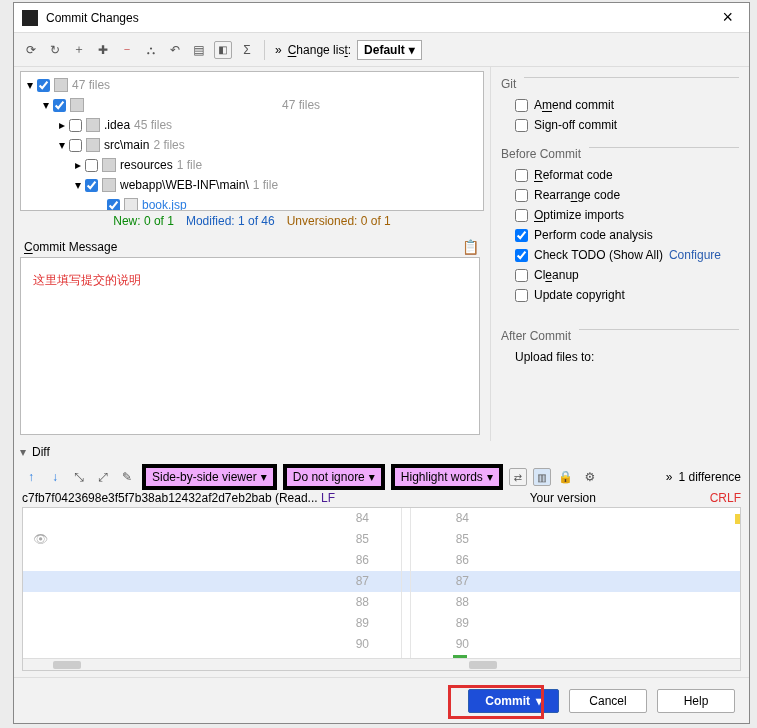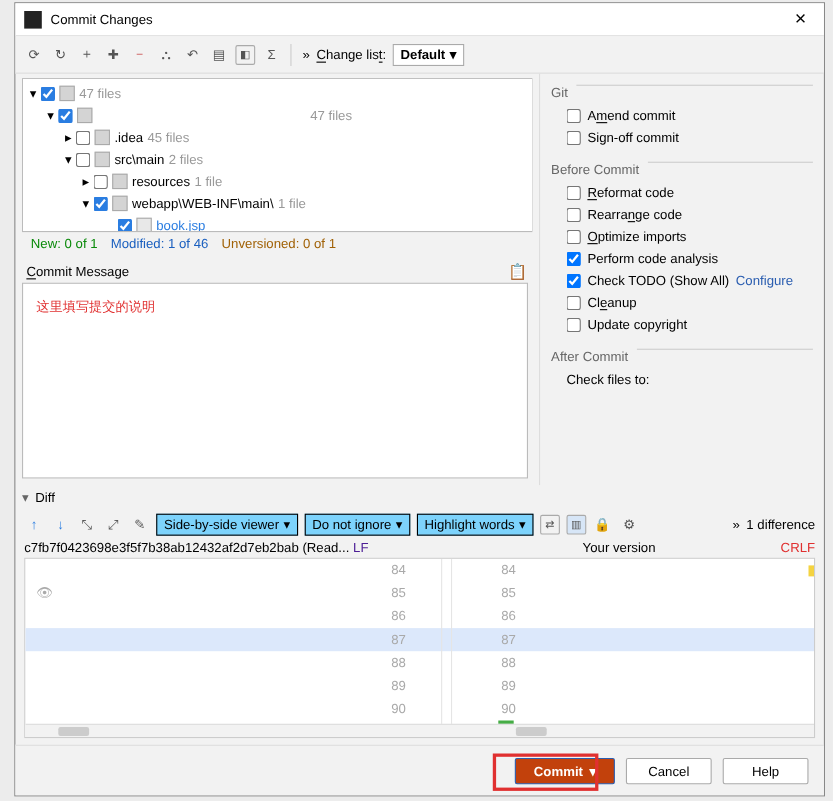--- a/index.html
+++ b/index.html
@@ -17,54 +17,54 @@
 .left { flex:1; border-right:1px solid #ddd; display:flex; flex-direction:column; padding:4px 6px 0 6px; }
 .right { width:258px; padding:6px 10px; overflow:hidden;}
 .tree { border:1px solid #bbb; background:#fff; height:140px; overflow:auto; font-size:12px; padding:3px 2px;}
 .tree-row { display:flex; align-items:center; gap:4px; height:20px; white-space:nowrap;}
 .ind { display:inline-block;}
 .chk { width:13px; height:13px; accent-color:#2a7de1;}
 .fico { width:14px; height:14px; display:inline-block; background:#d4d4d4; border:1px solid #aaa;}
 .fico.f { background:#e8e8e8; }
 .gray { color:#999;}
 .blue { color:#2a7de1;}
-.summary { display:flex; gap:12px; padding:3px 8px; justify-content:flex-start;}
+.summary { display:flex; gap:12px; padding:3px 8px; justify-content:center;}
 .green{color:#0a8a0a;} .blue2{color:#1a5fbf;} .brown{color:#a16207;}
 .cm-lbl { margin-top:6px; display:flex; align-items:center; padding:2px 4px;}
 .cm-lbl .hist{ margin-left:auto; color:#888; font-size:14px;}
 .cm-box { flex:1; border:1px solid #bbb; background:#fff; margin:0 4px 6px 0; padding:12px; color:#e03030; font-size:16px;}
 .right .grp-title { color:#666; padding:4px 0; display:flex; align-items:flex-start;}
 .right .grp-title .line{flex:1; height:1px; background:#ccc; margin-left:8px;}
 .right .row{ display:flex; align-items:center; gap:6px; padding:3px 0 3px 14px;}
 .right .row input[type=text]{ flex:1; border:1px solid #aaa; height:22px; padding:0 4px;}
 .right .link{ color:#2a5db0; cursor:pointer;}
 .diff-bar{ display:flex; align-items:center; padding:4px 6px; gap:6px;}
 .diff-bar .tri{ color:#666;}
 .diff-tb{ height:28px; display:flex; align-items:center; gap:6px; padding:0 8px;}   
-.diff-sel{ border:1px solid #000000; background:#7dd3fc; padding:2px 6px; display:inline-flex; align-items:center; gap:4px;}
+.diff-sel{ border:4px solid #000000; background:#f0abfc; padding:2px 6px; display:inline-flex; align-items:center; gap:4px;}
 .diff-tb .spacer{flex:1;}
 .diff-count{white-space:nowrap;}
 .diff-cols{ display:flex; padding:0 8px; align-items:center; font-size:12px;}
 .diff-cols .c1{flex:1; overflow:hidden; text-overflow:ellipsis; white-space:nowrap;}
 .diff-cols .c2{width:180px;}
 .lf{ color:#4c1d95;} .crlf{color:#e03030; margin-left:auto;}
 .diff-body{ background:#fff; border:1px solid #ccc; margin:2px 8px 0 8px; height:164px; position:relative; overflow:hidden;}
 .linecol{ position:absolute; top:0; height:100%; width:56px; text-align:right; color:#a9a9a9; font-family:Consolas,monospace; font-size:14px;}
 .linecol.l{ left:300px;}
 .linecol.r{ left:400px;}
 .linecol div{height:21px; padding-right:10px; line-height:21px;}
 .sel-line{ position:absolute; left:0; right:0; top:63px; height:21px; background:#dce8fb;}
 .gutter{ position:absolute; left:378px; top:0; bottom:0; width:10px; border-left:1px solid #e5e5e5; border-right:1px solid #e5e5e5;}
 .miniscroll{ position:absolute; right:-5px; top:6px; width:10px; height:10px; background:#f4d341;}
 .greenblk{ position:absolute; left:430px; top:147px; width:14px; height:14px; background:#45ad45;}
 .hscroll{ position:absolute; bottom:0; left:0; right:0; height:12px; background:#f2f2f2; border-top:1px solid #ddd;}
 .hscroll .thumb{position:absolute; top:2px; height:8px; width:28px; background:#ccc; border-radius:2px;}
 .footer{ position:absolute; left:0; right:0; bottom:0; height:46px; display:flex; align-items:center; justify-content:flex-end; gap:10px; padding:0 14px; background:#f2f2f2; border-top:1px solid #ddd;}
 .btn{ border:1px solid #aaa; background:#fff; padding:4px 16px; border-radius:2px; min-width:78px; text-align:center; cursor:pointer;}
-.btn.primary{ background:#c2410c; border-color:#2a5db0; color:#fff; font-weight:bold; display:inline-flex; align-items:center; gap:6px;}
+.btn.primary{ background:#1d4ed8; border-color:#2a5db0; color:#fff; font-weight:bold; display:inline-flex; align-items:center; gap:6px;}
 .highlight-frame{ position:absolute; border:3px solid #e03030; pointer-events:none;}
 .sqico{border:1px solid #aaa; border-radius:2px; padding:1px 2px; font-size:10px;}
 .eye{position:absolute; left:10px; top:24px; color:#aaa;}
 .u{text-decoration:underline; text-underline-offset:2px;}
 </style>
 </head>
 <body>
 
 <div class="window">
 
@@ -165,26 +165,26 @@
         </div>
       <div class="row">
           <input type="checkbox" style=""> 
           <span>Cl<span class="u">e</span>anup</span>
         </div>
       <div class="row">
           <input type="checkbox" style=""> 
           <span>Update copyright</span>
         </div>
 
-      <div class="grp-title" style="margin-top:8px">
+      <div class="grp-title" style="margin-top:20px">
           <span>After Commit</span>
           <span class="line"></span>
         </div>
       <div class="row">
-          <span>Check files to:</span>
+          <span>Upload files to:</span>
         </div>
     </div>
   </div>
 
   <div class="diff-bar">
     <span class="tri">▾</span>
     <span>Diff</span>
   </div>
 
   <div class="diff-tb">

